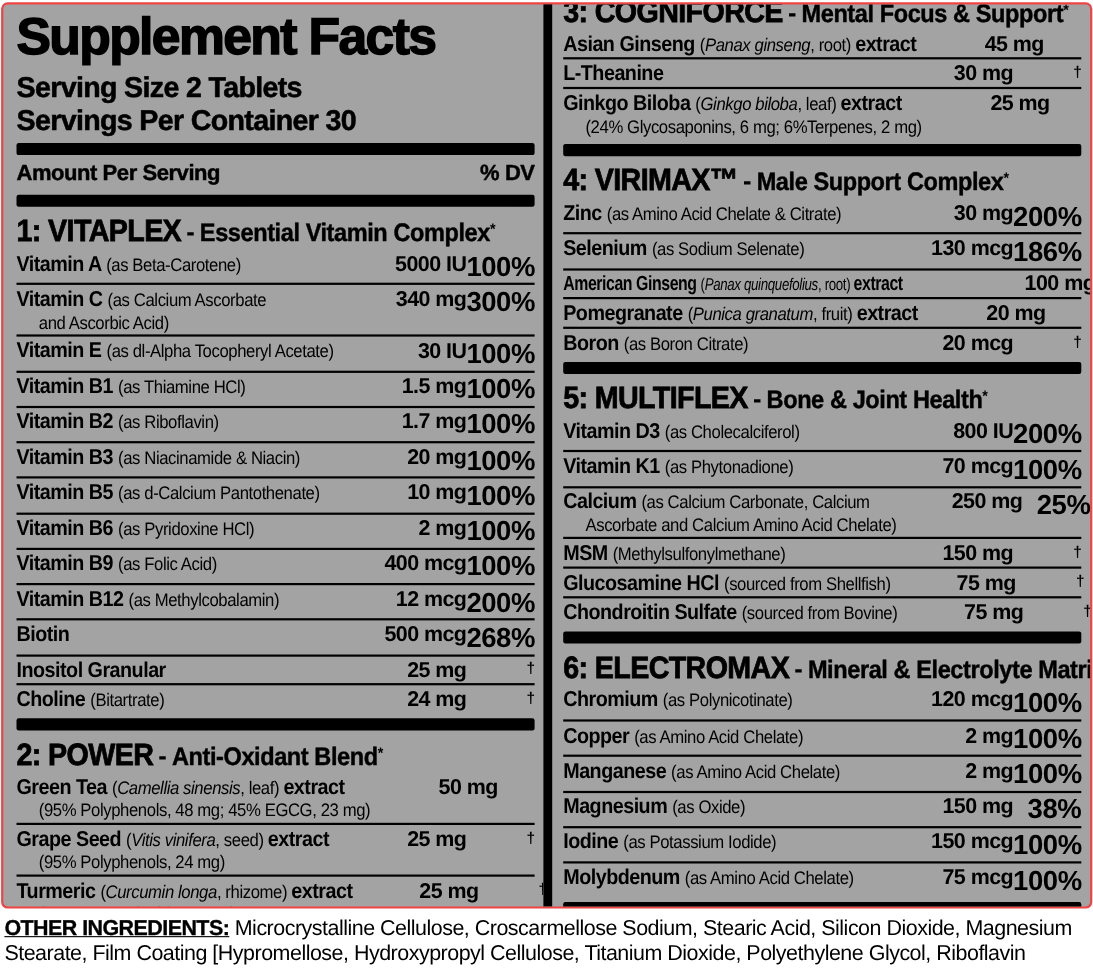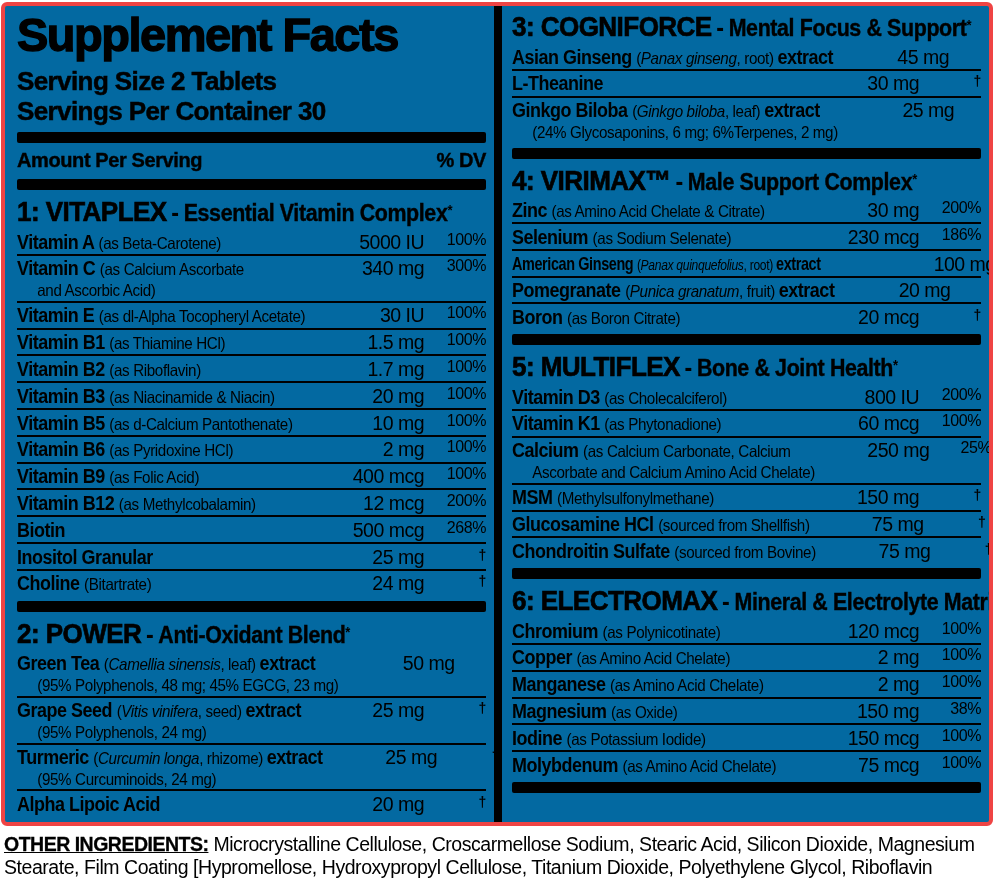--- a/index.html
+++ b/index.html
@@ -4,28 +4,28 @@
 <style>
   html,body { margin:0; padding:0; background:#ffffff; }
   body {
     width:994px; height:882px; overflow:hidden;
     font-family:"Liberation Sans", sans-serif; color:#000;
   }
   .sheet { width:994px; height:882px; }
   .box {
     display:flex; box-sizing:border-box;
     height:824px; margin:2px 1px 0 1px;
-    border:4px solid #ef4444; border-radius:6px; background:#0369a1;
+    border:2px solid #ef4444; border-radius:6px; background:#a3a3a3;
   }
   .col {
     flex:1 1 0; min-width:0; overflow:hidden;
     padding:4px 8px 2px 12px;
     display:flex; flex-direction:column;
   }
-  .col.right { padding-left:10px; }
+  .col.right { padding-left:10px;justify-content:center; }
   .vdiv { flex:0 0 8px; background:#000; }
 
   .title {
     font-size:47px; font-weight:bold; letter-spacing:-1.5px;
     -webkit-text-stroke:1.3px #000; line-height:1.05; margin:0 0 8px 0;
     white-space:nowrap;
   }
   .serv {
     font-size:26px; font-weight:bold; letter-spacing:-0.6px;
     -webkit-text-stroke:0.5px #000; line-height:1.15; white-space:nowrap;
@@ -46,22 +46,22 @@
   .row {
     display:grid; grid-template-columns:1fr 88px 62px;
     align-items:start; padding:2.5px 0 1.5px 0; border-top:2px solid #000;
   }
   .rows .row:first-child { border-top:none; }
   .name { white-space:nowrap; transform:scaleX(0.92); transform-origin:0 0; line-height:1.05; }
   .pm { font-size:19.5px; font-weight:bold; letter-spacing:-0.5px; }
   .pp { font-size:16.5px; letter-spacing:-0.4px; }
   .it { font-style:italic; }
   .subline { font-size:16.5px; letter-spacing:-0.4px; padding-left:22px; line-height:1.1; margin-top:2px; }
-  .amt { font-size:19.5px; font-weight:normal; letter-spacing:-0.5px; text-align:right; white-space:nowrap; line-height:1.05; }
-  .dv  { font-size:16px; font-weight:normal; letter-spacing:-0.4px; text-align:right; white-space:nowrap; line-height:1.05; }
+  .amt { font-size:19.5px; font-weight:bold; letter-spacing:-0.5px; text-align:right; white-space:nowrap; line-height:1.05; }
+  .dv  { font-size:25px; font-weight:bold; letter-spacing:-0.4px; text-align:right; white-space:nowrap; line-height:1.05; }
   .dv.dagger { font-size:14px; font-weight:bold; padding-top:1px; }
   .row.tight .name { transform:scaleX(0.78); }
   .row.tight .pm { font-size:18.5px; }
   .row.tight .pp { font-size:15.5px; }
 
   .other {
     margin:7px 3px 0 4px; font-size:19.5px; letter-spacing:-0.45px;
     line-height:1.18; color:#000;
   }
   .other strong { letter-spacing:-0.5px;text-decoration:underline; -webkit-text-stroke:0.3px #000; }
@@ -214,21 +214,21 @@
         <span class="sec-num">4: VIRIMAX™</span><span class="sec-dash">-</span><span class="sec-sub">Male Support Complex</span><span class="sec-mark">*</span>
       </div>
       <div class="rows">
           <div class="row">
             <div class="name"><span class="pm">Zinc </span><span class="pp">(as Amino Acid Chelate &amp; Citrate)</span></div>
             <div class="amt">30 mg</div>
             <div class="dv">200%</div>
           </div>
           <div class="row">
             <div class="name"><span class="pm">Selenium </span><span class="pp">(as Sodium Selenate)</span></div>
-            <div class="amt">230 mcg</div>
+            <div class="amt">130 mcg</div>
             <div class="dv">186%</div>
           </div>
           <div class="row tight">
             <div class="name"><span class="pm">American Ginseng </span><span class="pp">(</span><span class="pp it">Panax quinquefolius</span><span class="pp">, root) </span><span class="pm">extract</span></div>
             <div class="amt">100 mg</div>
           </div>
           <div class="row">
             <div class="name"><span class="pm">Pomegranate </span><span class="pp">(</span><span class="pp it">Punica granatum</span><span class="pp">, fruit) </span><span class="pm">extract</span></div>
             <div class="amt">20 mg</div>
             <div class="dv dagger">†</div>
@@ -246,21 +246,21 @@
         <span class="sec-num">5: MULTIFLEX</span><span class="sec-dash">-</span><span class="sec-sub">Bone &amp; Joint Health</span><span class="sec-mark">*</span>
       </div>
       <div class="rows">
           <div class="row">
             <div class="name"><span class="pm">Vitamin D3 </span><span class="pp">(as Cholecalciferol)</span></div>
             <div class="amt">800 IU</div>
             <div class="dv">200%</div>
           </div>
           <div class="row">
             <div class="name"><span class="pm">Vitamin K1 </span><span class="pp">(as Phytonadione)</span></div>
-            <div class="amt">60 mcg</div>
+            <div class="amt">70 mcg</div>
             <div class="dv">100%</div>
           </div>
           <div class="row">
             <div class="name"><span class="pm">Calcium </span><span class="pp">(as Calcium Carbonate, Calcium</span><div class="subline">Ascorbate and Calcium Amino Acid Chelate)</div></div>
             <div class="amt">250 mg</div>
             <div class="dv">25%</div>
           </div>
           <div class="row">
             <div class="name"><span class="pm">MSM </span><span class="pp">(Methylsulfonylmethane)</span></div>
             <div class="amt">150 mg</div>

